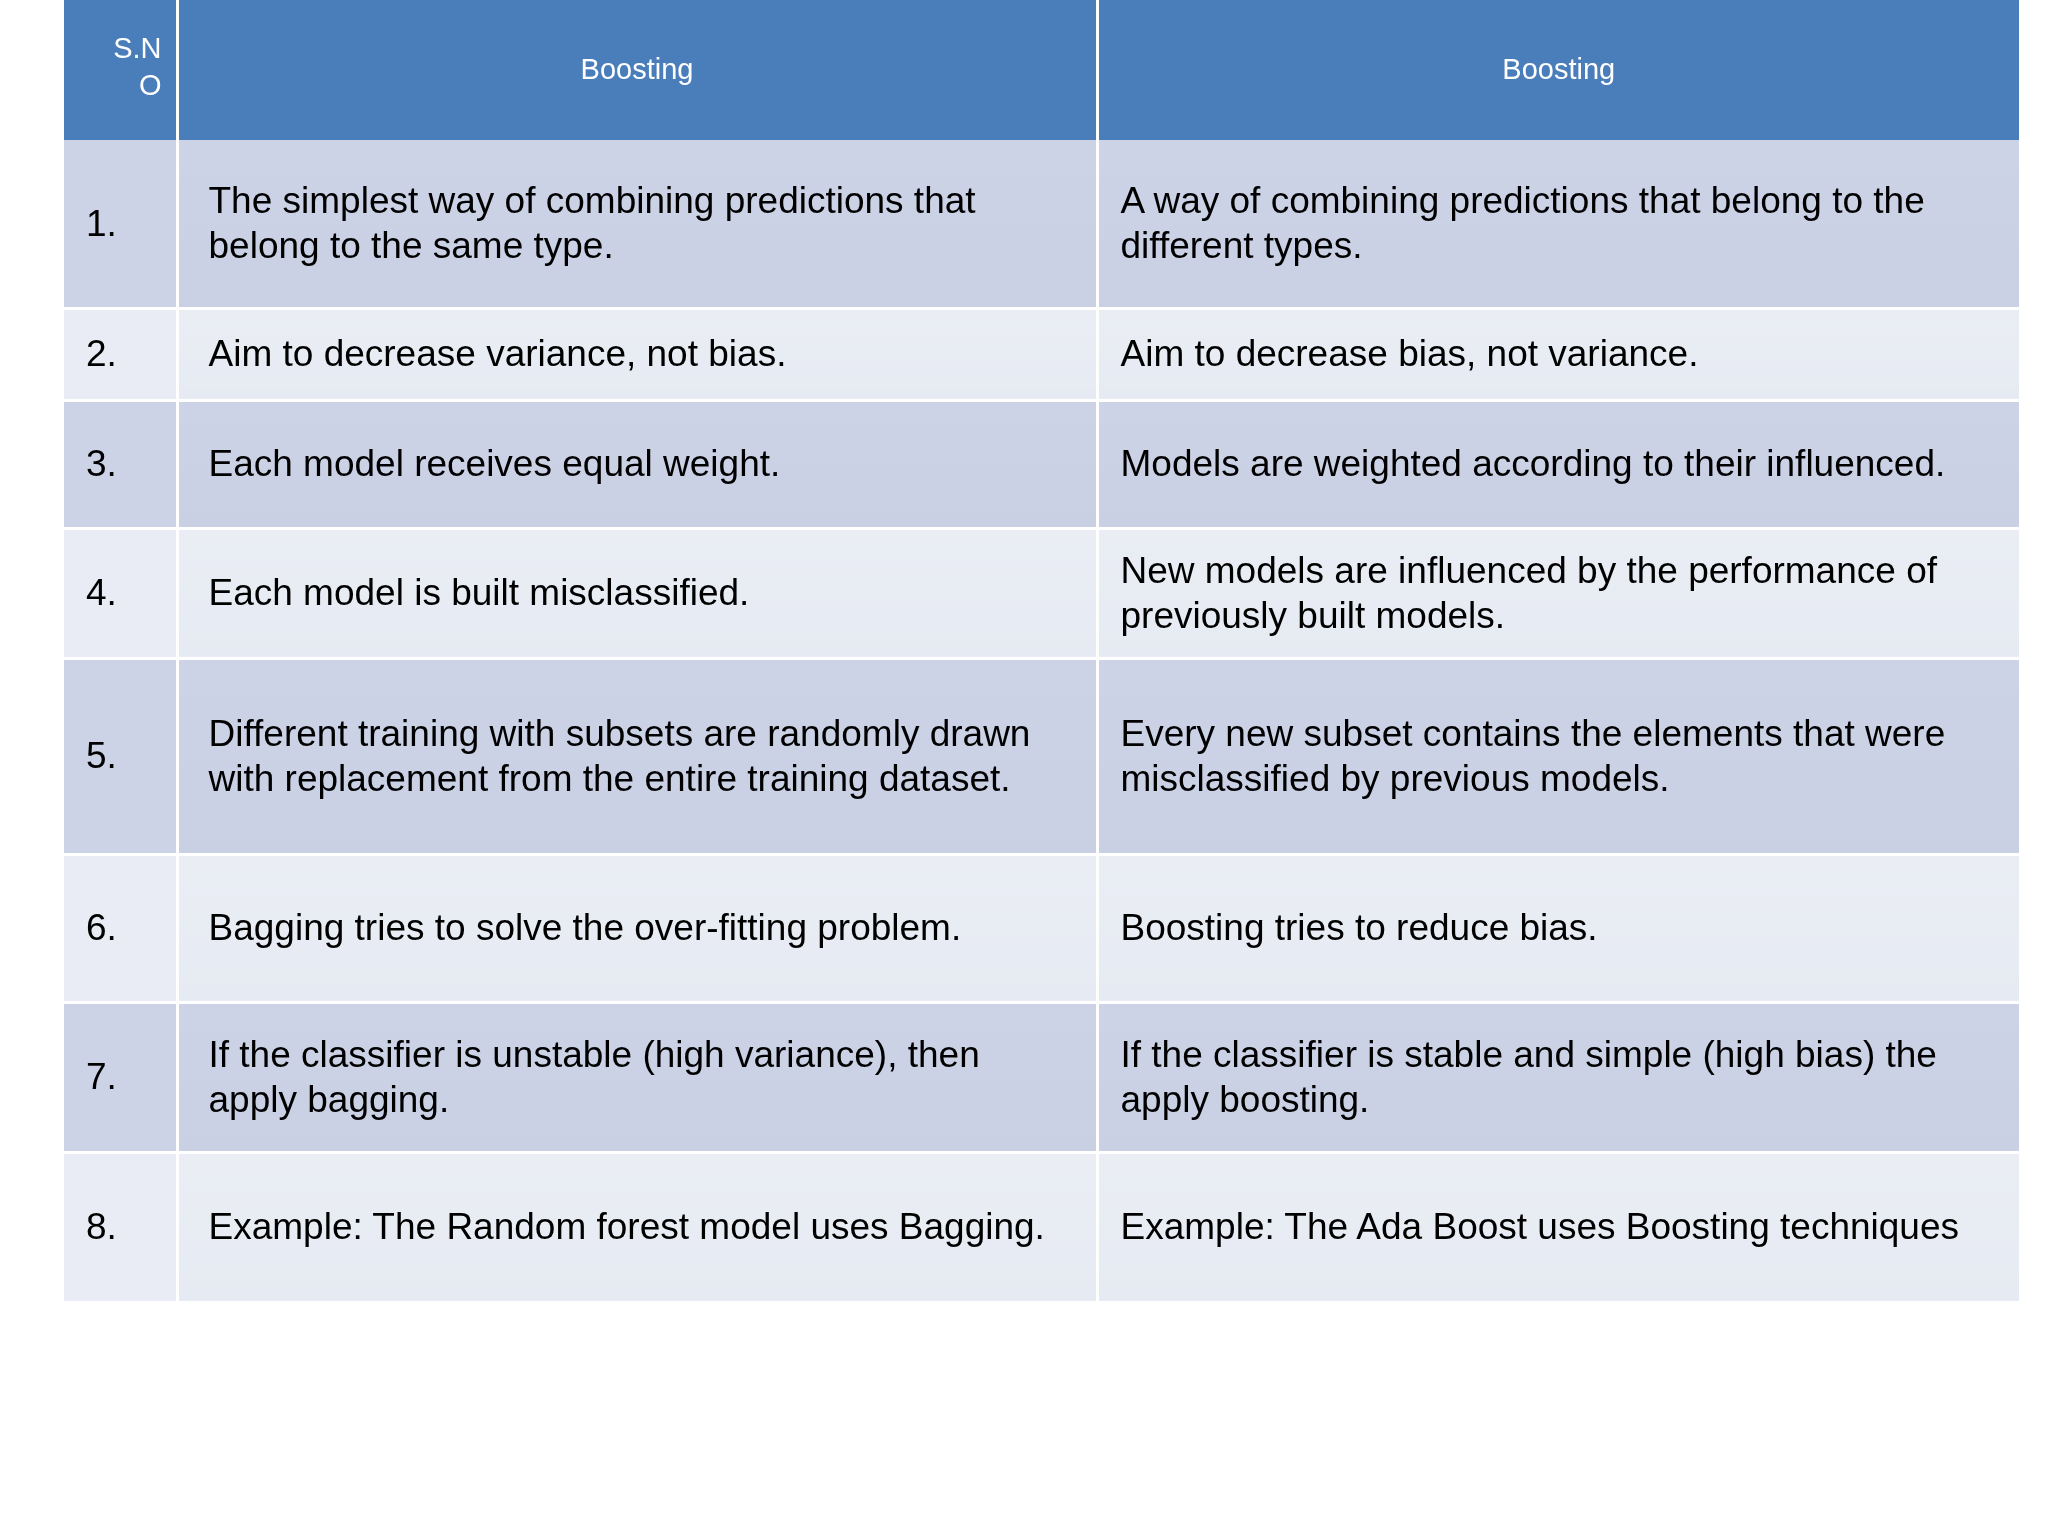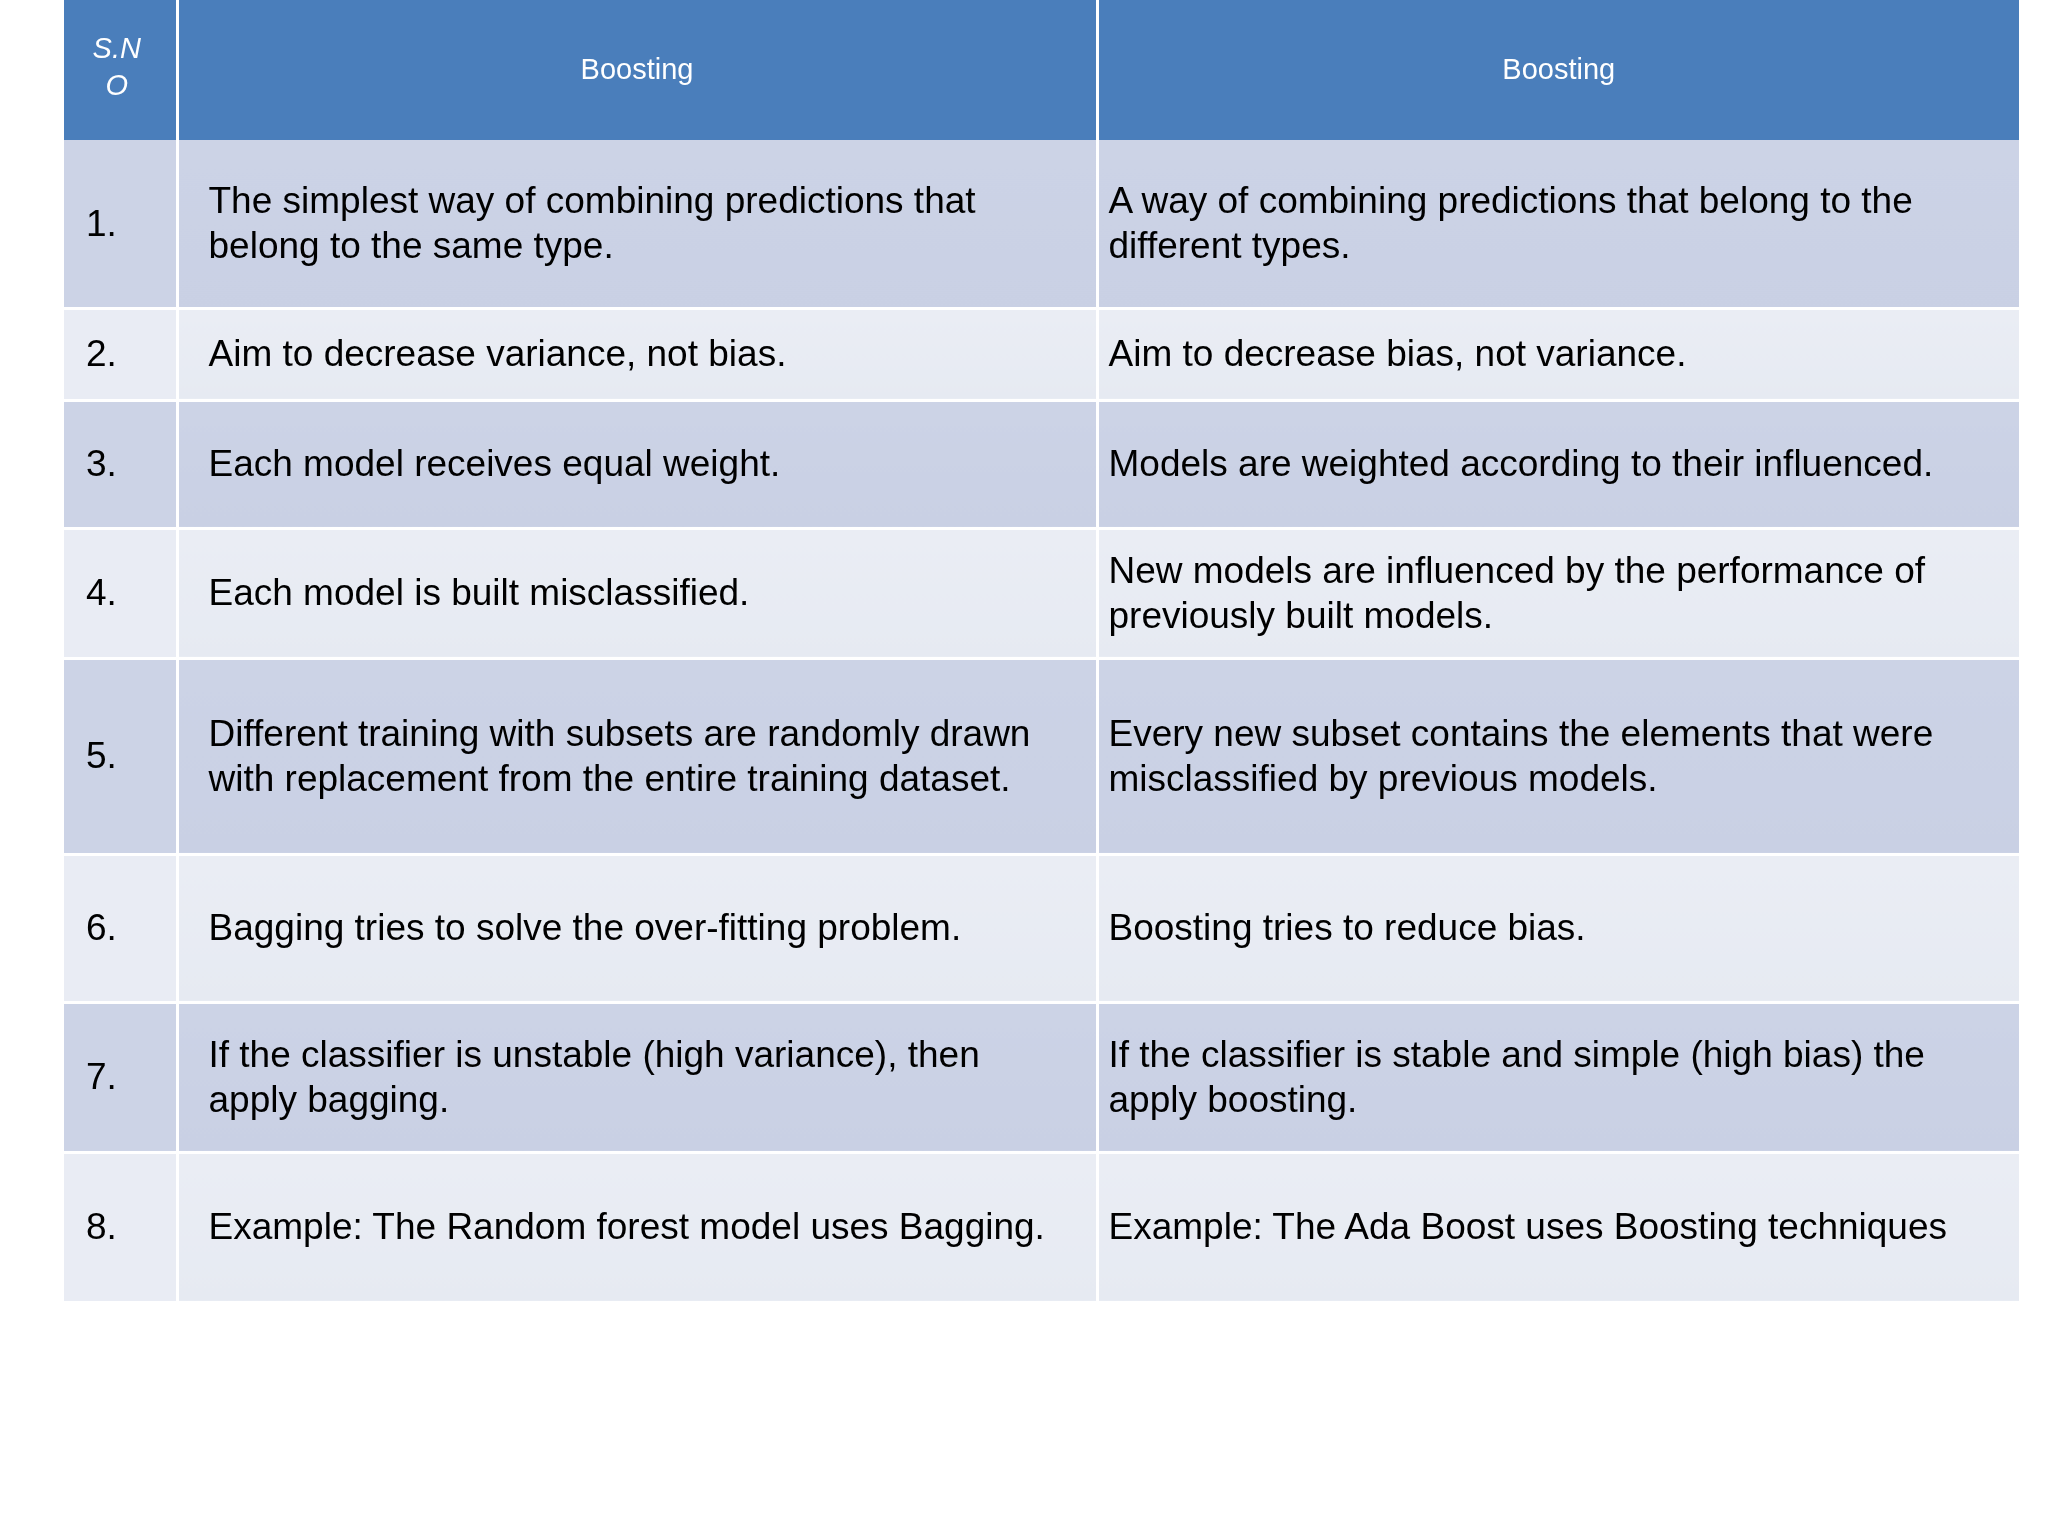--- a/index.html
+++ b/index.html
@@ -42,25 +42,24 @@
     font-size: 29px;
     line-height: 1.28;
     padding: 10px 14px;
     vertical-align: middle;
     text-align: center;
     border-right: 3px solid #ffffff;
     height: 140px;
     box-sizing: border-box;
   }
   thead th.sno-head {
-    text-align: center;
+    text-align: right;
     padding-left: 8px;
     vertical-align: top;
     padding-top: 30px;
-    font-style: italic;
   }
   thead th:last-child { border-right: none; margin-left: 45px; }
 
   
   tbody td {
     font-size: 37px;
     line-height: 1.23;
     color: #000000;
     padding: 10px 18px 10px 20px;
     vertical-align: middle;
@@ -74,21 +73,21 @@
   tbody tr.band-b td { background: #e9ecf4; }
 
   tbody td.sno {
     font-size: 37px;
     padding-left: 22px;
     padding-right: 6px;
     text-align: left;
     vertical-align: middle;
   }
   tbody td.bag   { padding-left: 30px; }
-  tbody td.boost { padding-left: 10px; }
+  tbody td.boost { padding-left: 22px; }
 
   
   tbody tr.band-a td.bag,
   tbody tr.band-a td.boost { background: linear-gradient(180deg,#ccd3e6 0%, #c9d0e4 100%); }
   tbody tr.band-b td.bag,
   tbody tr.band-b td.boost { background: linear-gradient(180deg,#eaedf4 0%, #e6eaf2 100%); }
 
   .nowrapbr { white-space: pre-line; }
 </style>
 </head>

